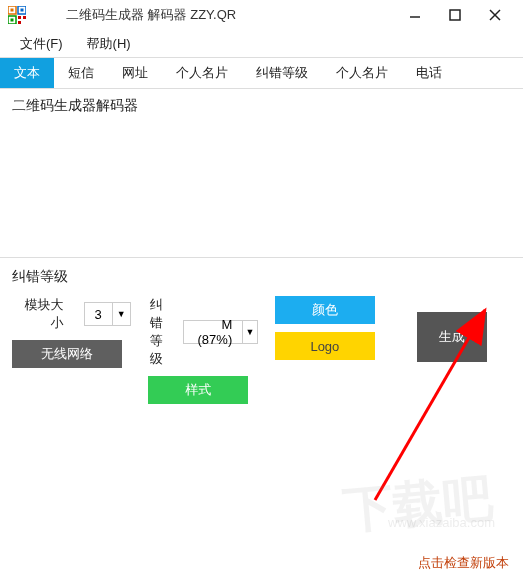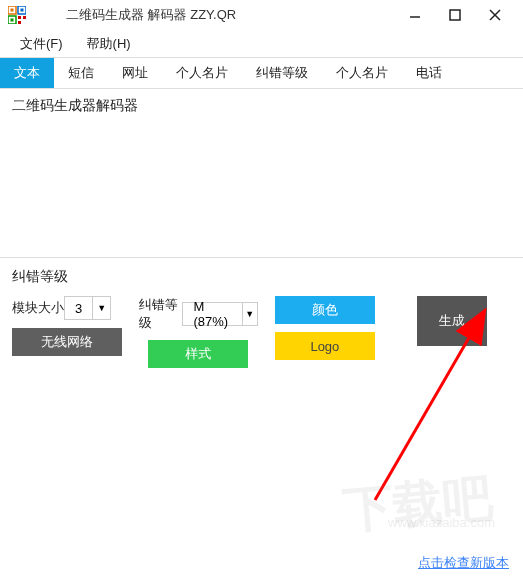--- a/index.html
+++ b/index.html
@@ -19,35 +19,35 @@
     .tab.active { background: #11a0e0; color: #fff; }
     
     .content-area { height: 170px; border-top: 1px solid #ddd; border-bottom: 1px solid #ddd; padding: 8px 12px; font-size: 14px; color: #222; }
     
     .options-section { padding: 10px 12px 0 12px; }
     .options-title { font-size: 14px; color: #222; margin-bottom: 10px; }
     
     .options-row { display: grid; grid-template-columns: 1fr 1fr 1fr 1fr; gap: 8px; align-items: start; }
     .opt-col { display: flex; flex-direction: column; gap: 8px; }
     
-    .lbl-input { display: flex; align-items: center; gap: 0; }
+    .lbl-input { display: flex; align-items: center; gap: 20px; text-align: right; }
     .lbl { font-size: 13px; color: #222; }
     .dd { display: flex; align-items: center; border: 1px solid #ccc; height: 24px; background: #fff; }
     .dd-val { padding: 0 10px; font-size: 13px; }
     .dd-arrow { width: 18px; height: 24px; border-left: 1px solid #ccc; display: flex; align-items: center; justify-content: center; font-size: 9px; }
     
     .btn { height: 28px; display: flex; align-items: center; justify-content: center; font-size: 13px; cursor: pointer; }
     .btn-gray { background: #5f5f5f; color: #fff; width: 110px; }
     .btn-green { background: #33cc55; color: #fff; width: 100px; }
     .btn-blue { background: #1cadf0; color: #fff; width: 100px; }
     .btn-yellow { background: #ffd400; color: #444; width: 100px; }
     .btn-generate { background: #555; color: #fff; width: 70px; height: 50px; }
     
     .status-bar { position: absolute; bottom: 6px; right: 14px; font-size: 13px; }
-    .status-link { color: #3b82f6; text-decoration: underline; }
+    .status-link { color: #c2410c; }
     
     .arrow-svg { position: absolute; top: 270px; left: 330px; width: 180px; height: 250px; pointer-events: none; }
     
     .watermark { position: absolute; bottom: 40px; right: 30px; opacity: 0.1; font-size: 50px; font-weight: bold; color: #888; transform: rotate(-5deg); pointer-events: none; }
     .watermark-url { position: absolute; bottom: 48px; right: 28px; opacity: 0.15; font-size: 13px; color: #888; pointer-events: none; }
   </style>
 </head>
 <body>
 
 <div class="titlebar">
@@ -128,21 +128,21 @@
         </div>
       </div>
       <div class="btn btn-green" style="align-self:center;">样式</div>
     </div>
 
     <div class="opt-col" style="align-items:center;">
       <div class="btn btn-blue">颜色</div>
       <div class="btn btn-yellow">Logo</div>
     </div>
 
-    <div class="opt-col" style="align-items:center; ">
+    <div class="opt-col" style="align-items:center; margin-top:16px;">
       <div class="btn btn-generate">生成</div>
     </div>
   </div>
 </div>
 
 <svg class="arrow-svg" viewBox="0 0 180 250">
   <defs>
     <marker id="arrowhead" markerWidth="12" markerHeight="10" refX="11" refY="5" orient="auto">
       <polygon points="0 0, 12 5, 0 10" fill="#ff0000"></polygon>
     </marker>

